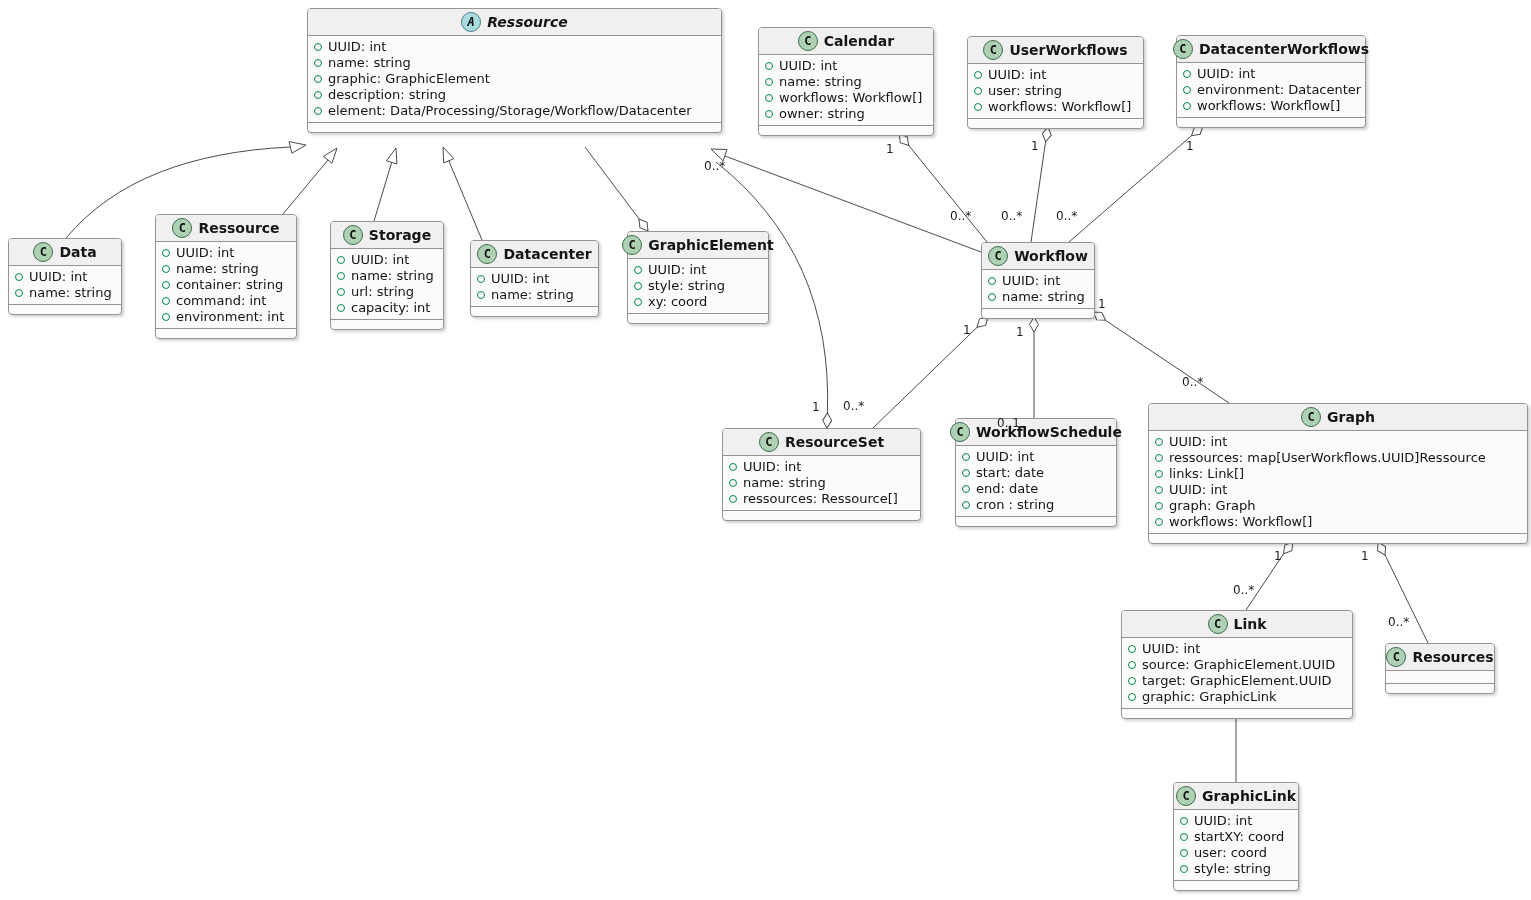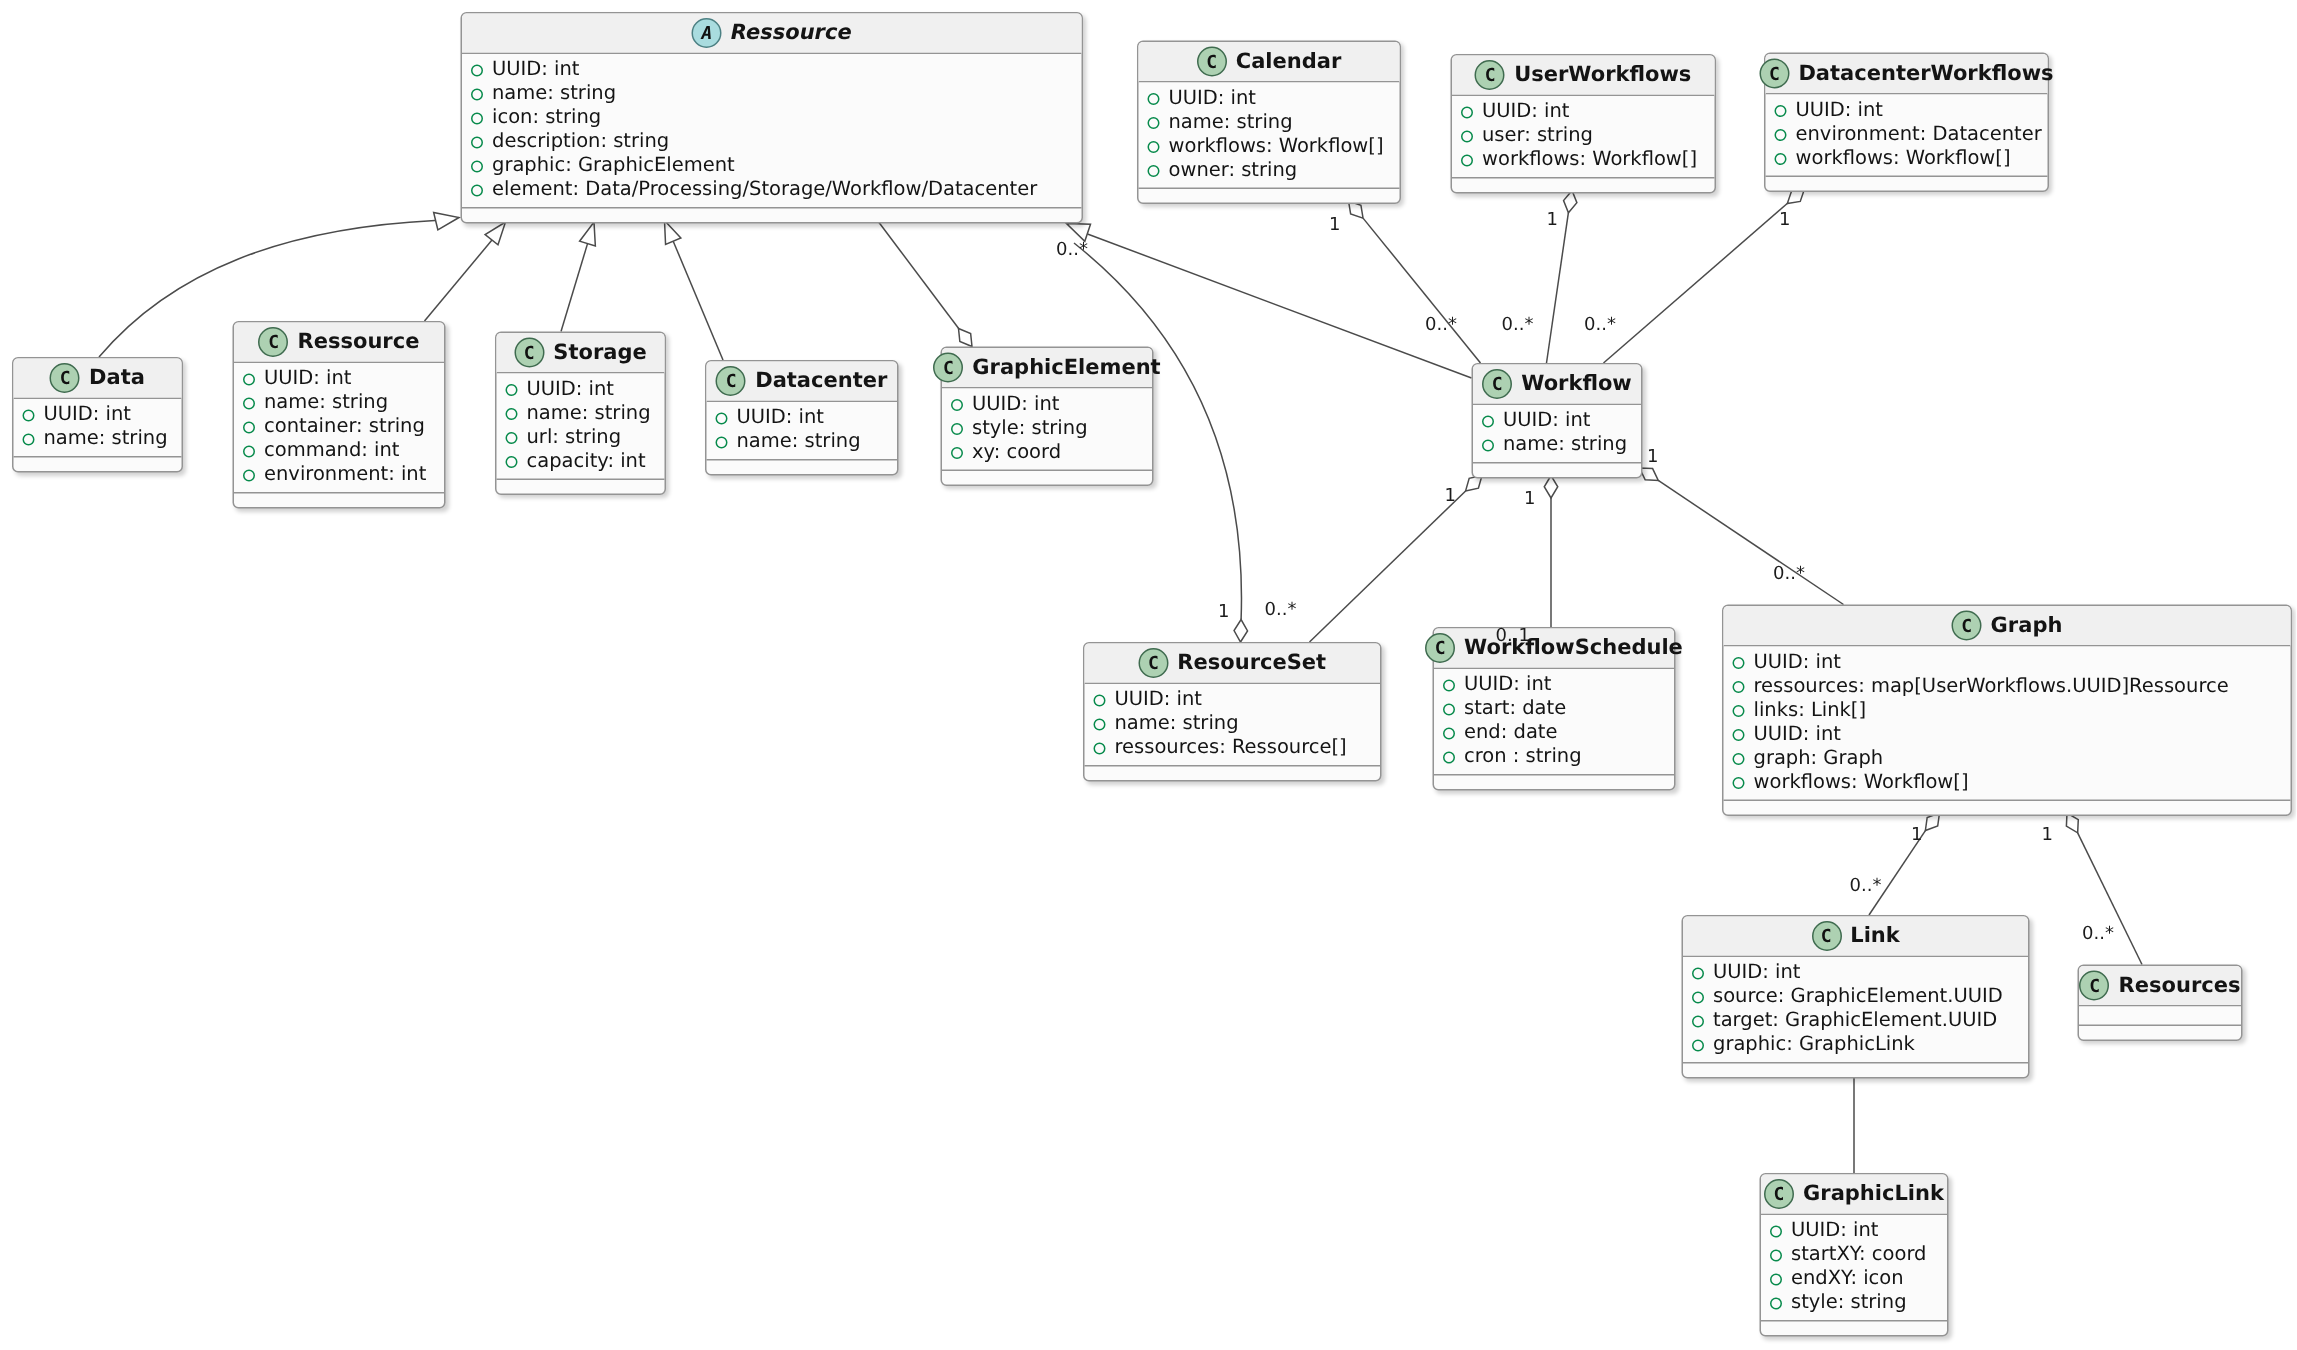--- a/index.html
+++ b/index.html
@@ -83,32 +83,28 @@
         <div class="attr-row">
           <span class="vis-dot"></span>
           <span>UUID: int</span>
         </div>
         <div class="attr-row">
           <span class="vis-dot"></span>
           <span>name: string</span>
         </div>
         <div class="attr-row">
           <span class="vis-dot"></span>
-          <span>icon: string</span>
+          <span>graphic: GraphicElement</span>
         </div>
         <div class="attr-row">
           <span class="vis-dot"></span>
           <span>description: string</span>
         </div>
         <div class="attr-row">
           <span class="vis-dot"></span>
-          <span>graphic: GraphicElement</span>
-        </div>
-        <div class="attr-row">
-          <span class="vis-dot"></span>
           <span>element: Data/Processing/Storage/Workflow/Datacenter</span>
         </div>
       </div>
       <div class="cls-methods"></div>
     </div>
   <div class="uml-class" style="left:8px;top:238px;width:112px">
       <div class="cls-header">
         <span class="cls-icon concrete">C</span>
         <span class="cls-name">Data</span>
       </div>
@@ -421,21 +417,21 @@
         <div class="attr-row">
           <span class="vis-dot"></span>
           <span>UUID: int</span>
         </div>
         <div class="attr-row">
           <span class="vis-dot"></span>
           <span>startXY: coord</span>
         </div>
         <div class="attr-row">
           <span class="vis-dot"></span>
-          <span>endXY: icon</span>
+          <span>user: coord</span>
         </div>
         <div class="attr-row">
           <span class="vis-dot"></span>
           <span>style: string</span>
         </div>
       </div>
       <div class="cls-methods"></div>
     </div>
 
   <span class="edge-label" style="left:886px;top:143px">1</span>

